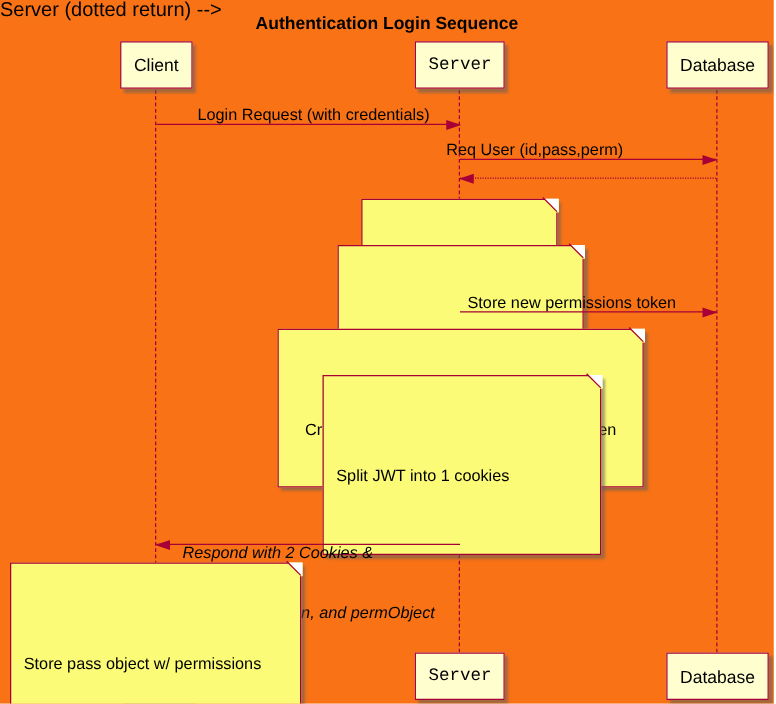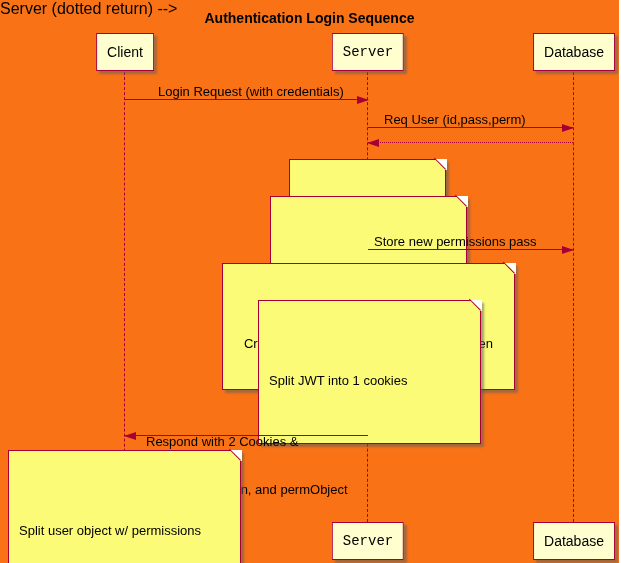--- a/index.html
+++ b/index.html
@@ -61,23 +61,23 @@
   #p-client-top, #p-server-top, #p-database-top { top:33px; }
   #p-client-bottom, #p-server-bottom, #p-database-bottom { top:522px; }
   
   #m1 { left:125px; top:99px;  width:243px; }
   #m2 { left:368px; top:127px; width:205px; }
   #m3 { left:368px; top:142px; width:205px; }
   #m4 { left:368px; top:249px; width:205px; }
   #m5 { left:125px; top:435px; width:243px; }
   
   #l1 { left:131px; top:84px;margin-left:27px; }
-  #l2 { left:384px; top:112px;text-align:center; }
+  #l2 { left:357px; top:112px;text-align:center; }
   #l4 { left:374px; top:234px; }
-  #l5 { left:146px; top:402px; }
+  #l5 { left:146px; top:402px;font-style:italic; }
   
   #n1 { left:289px; top:159px; width:157px; }
   #n2 { left:270px; top:196px; width:197px; }
   #n3 { left:222px; top:263px; width:293px; }
   #n4 { left:258px; top:300px; width:223px; }
   #n5 { left:8px;   top:450px; width:233px; }
 </style>
 </head>
 <body>
 
@@ -128,21 +128,21 @@
   </div>
 
   
   <div class="note center" id="n2">
     <div class="fold"></div>
     <div class="fold-line"></div>
     <div>Generate Permissions Token</div>
   </div>
 
   
-  <div class="msg-label" id="l4">Store new permissions pass</div>
+  <div class="msg-label" id="l4">Store new permissions token</div>
   <div class="arrow" id="m4">
     <div class="shaft"></div>
     <div class="head-r"></div>
   </div>
 
   
   <div class="note center" id="n3">
     <div class="fold"></div>
     <div class="fold-line"></div>
     <div>Create JWT w/ user id &amp; permissions token</div>
@@ -163,18 +163,18 @@
   </div>
   <div class="arrow" id="m5">
     <div class="shaft"></div>
     <div class="head-l"></div>
   </div>
 
   
   <div class="note" id="n5">
     <div class="fold"></div>
     <div class="fold-line"></div>
-    <div>Split user object w/ permissions</div>
+    <div>Store pass object w/ permissions</div>
     
     
   </div>
 
 </div>
 
 </body></html>

